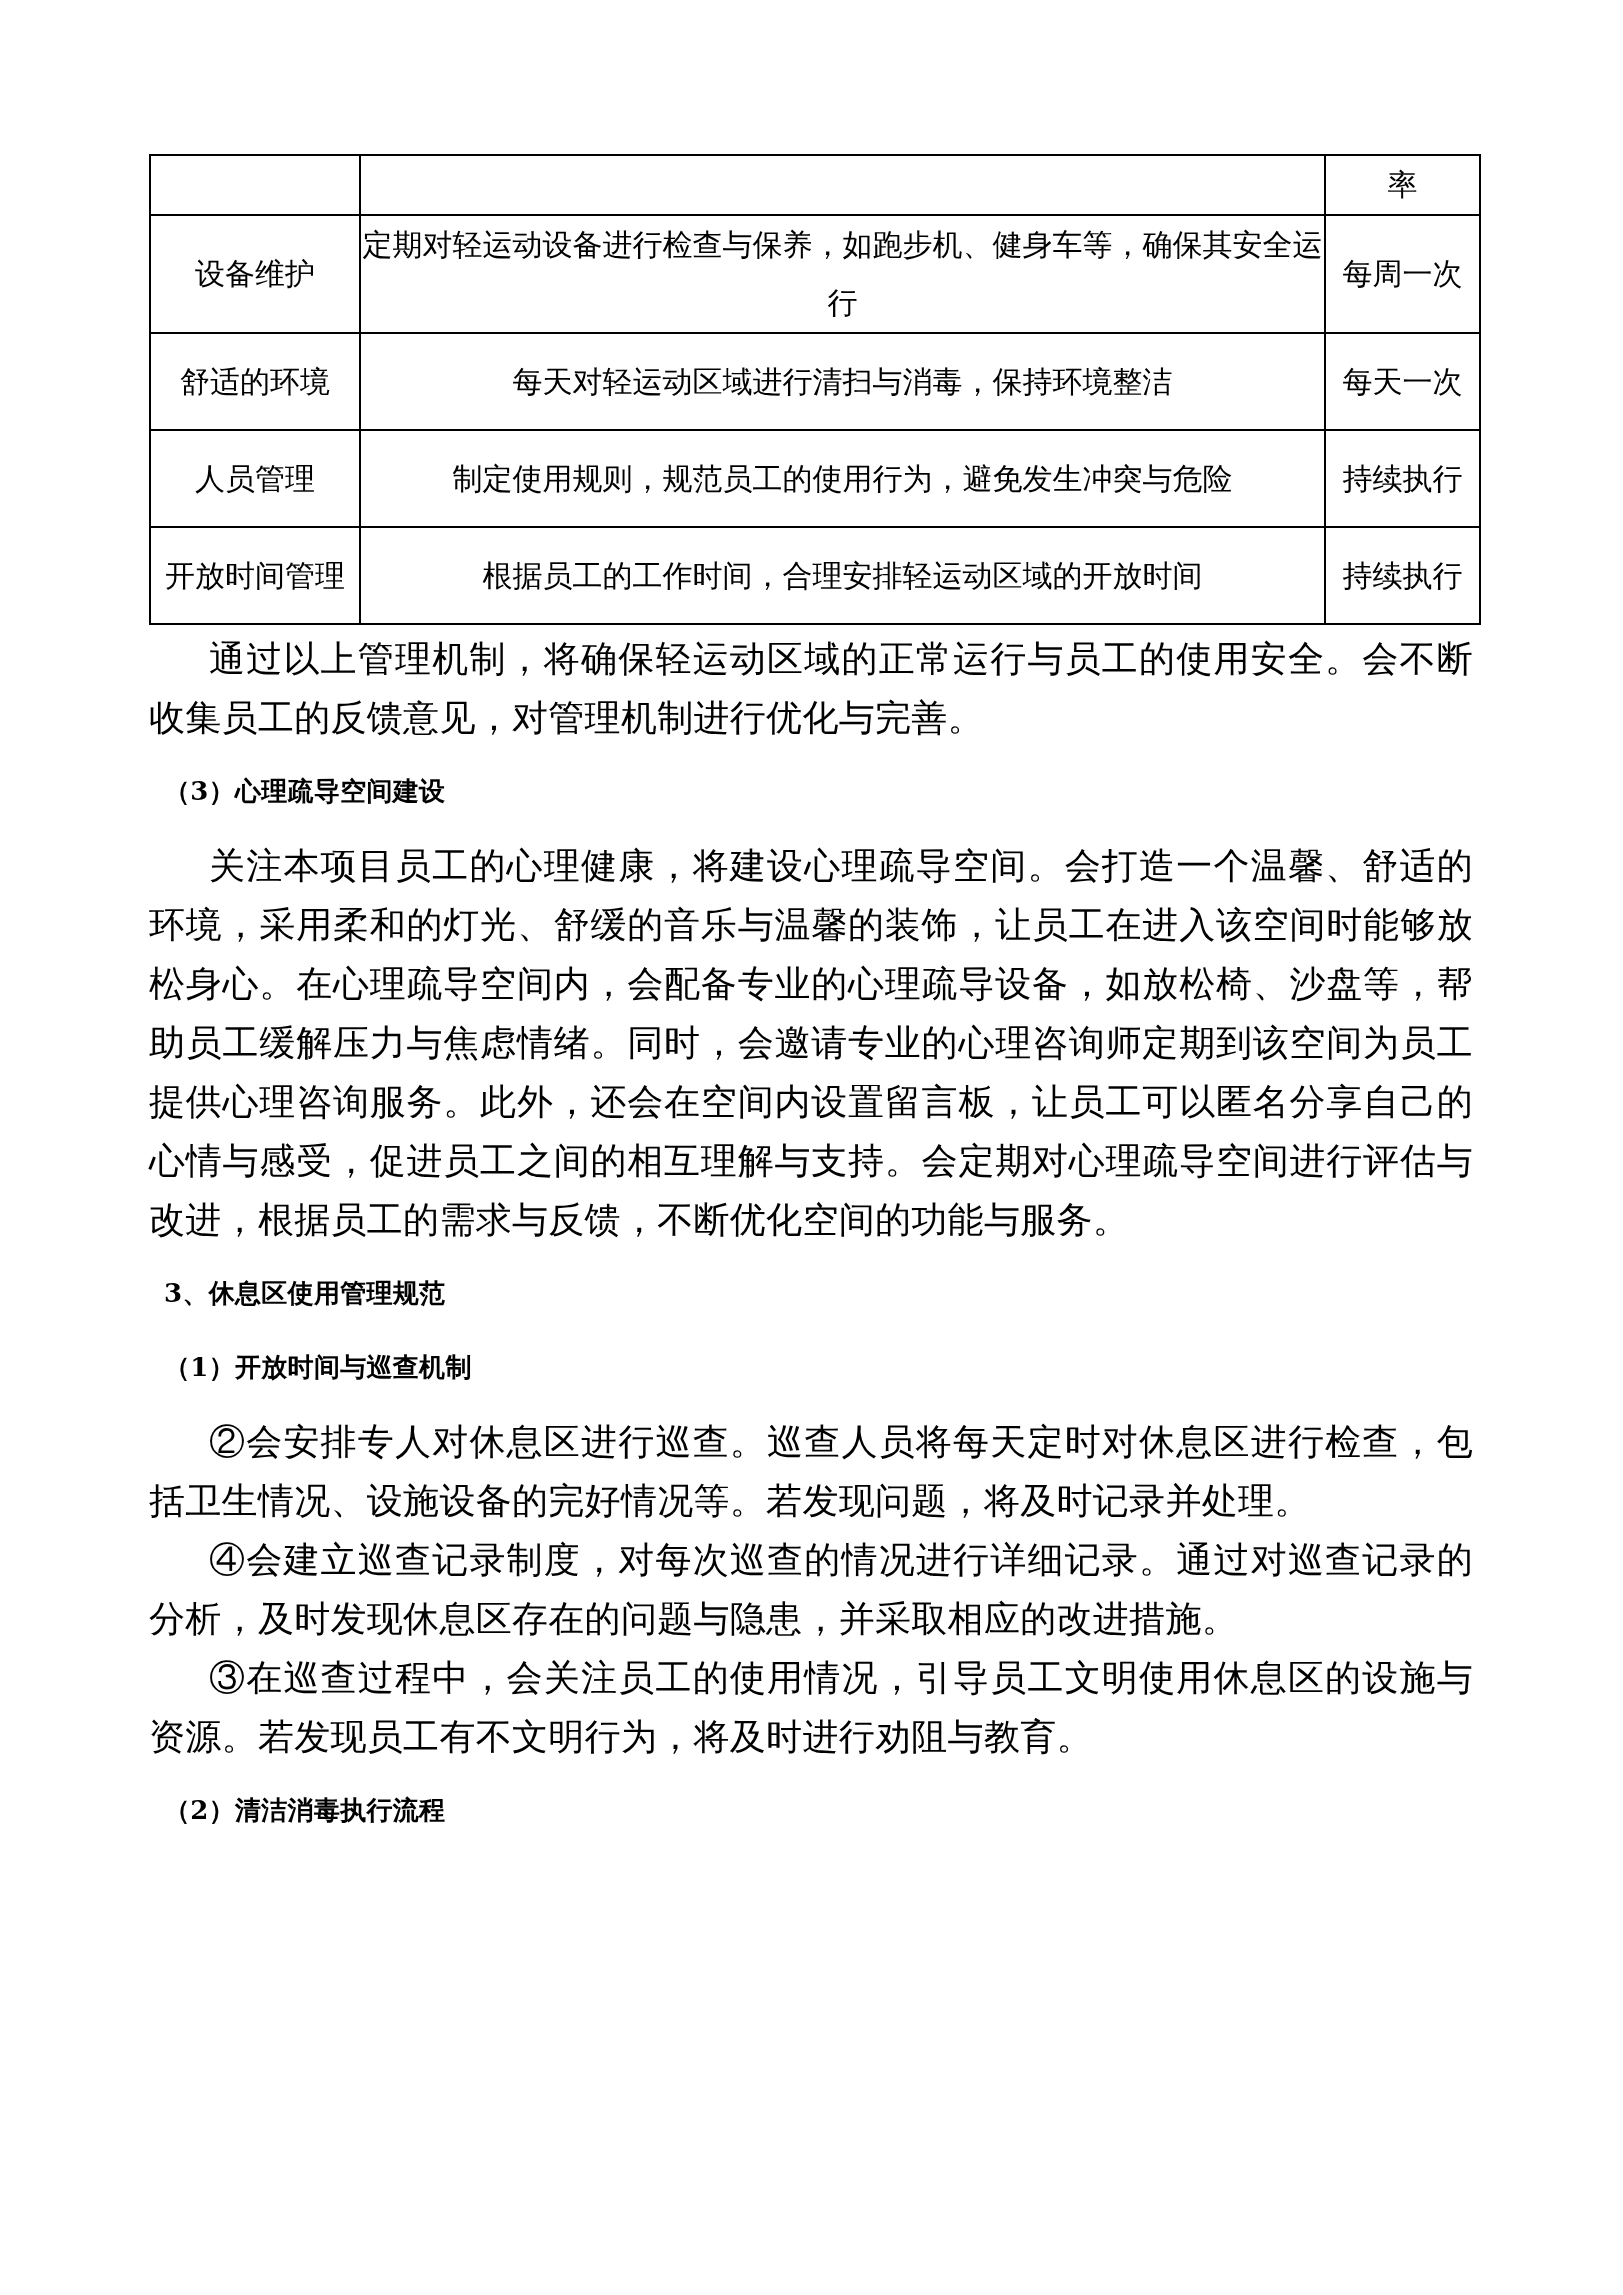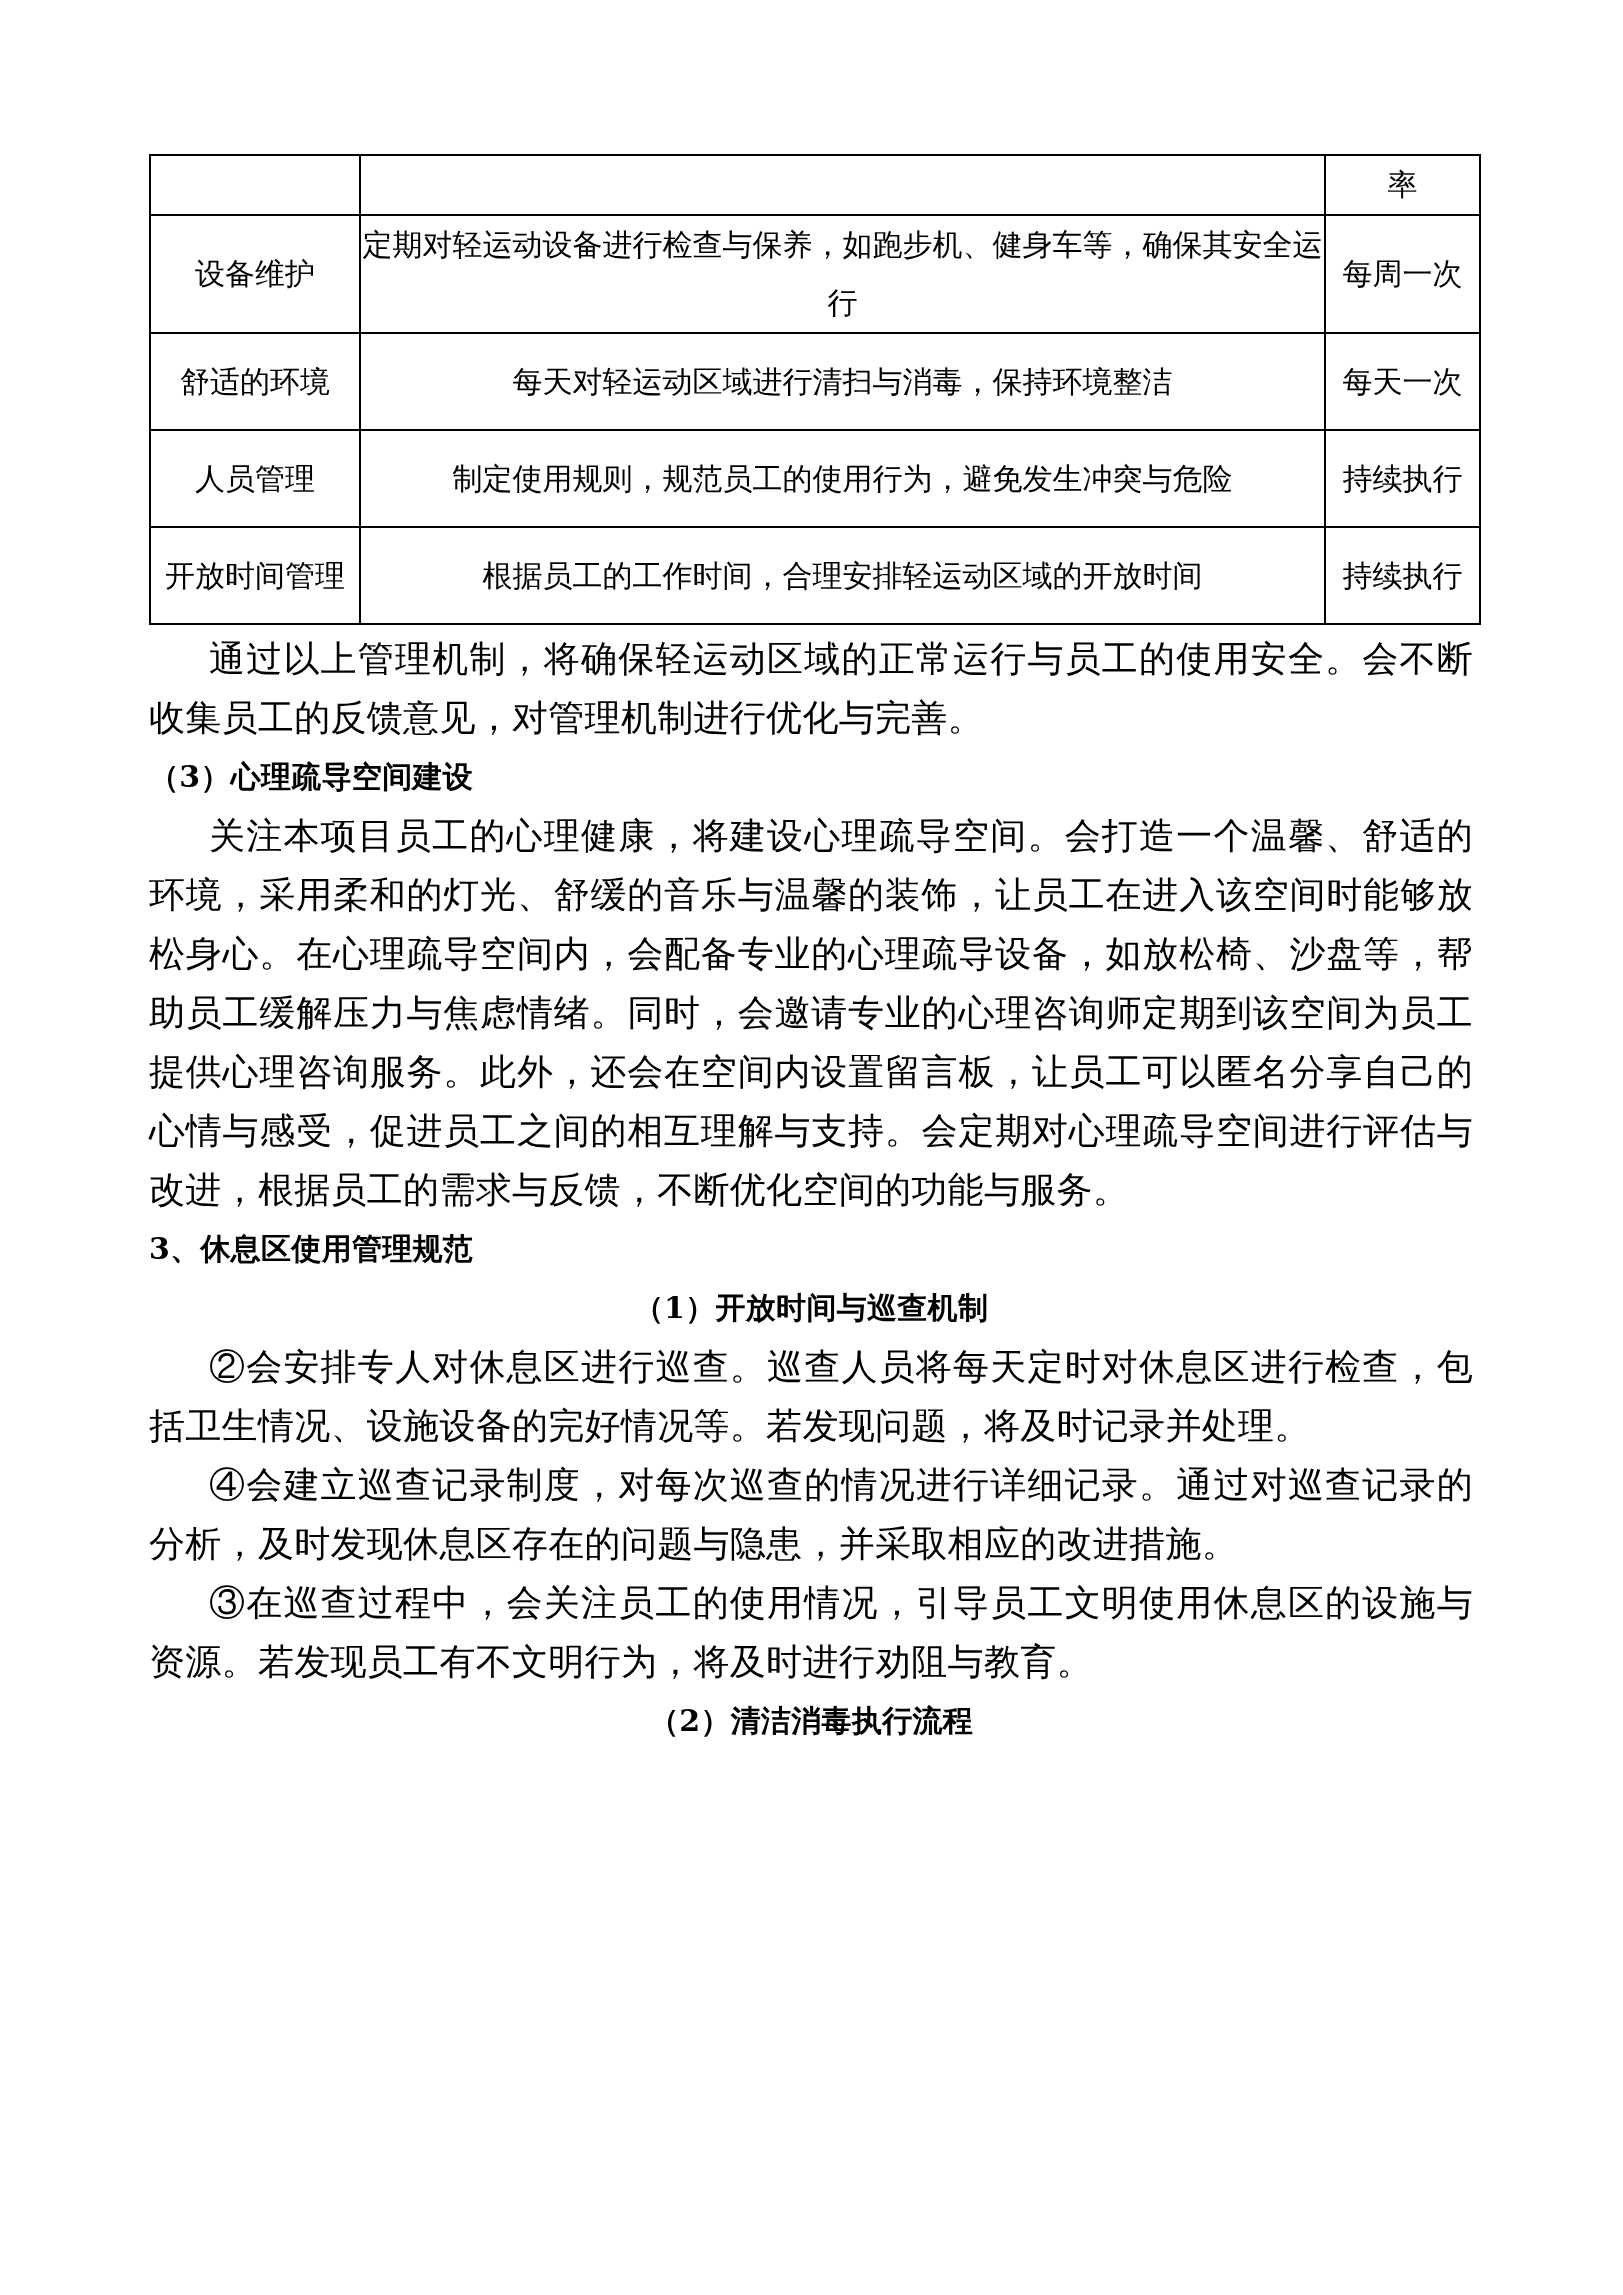--- a/index.html
+++ b/index.html
@@ -68,28 +68,28 @@
     font-size: 36px;
     line-height: 59px;
     text-align: justify;
     text-justify: inter-ideograph;
     text-indent: 60px;
     margin: 0;
     letter-spacing: 0.3px;
   }
 
   .heading {
-    font-size: 30px;
+    font-size: 26px;
     line-height: 59px;
     font-weight: bold;
-    margin: 0;
+    margin: 15px;
     text-indent: 0;
     letter-spacing: 0.3px;
   }
-  .heading.sub { text-indent: 0; text-align: center; }
+  .heading.sub { text-indent: 0; }
 
   .after-table { margin-top: 3.9px; }
 </style>
 </head>
 <body>
 
 <div class="page">
   <div class="content">
 
     <table class="doc-table">

